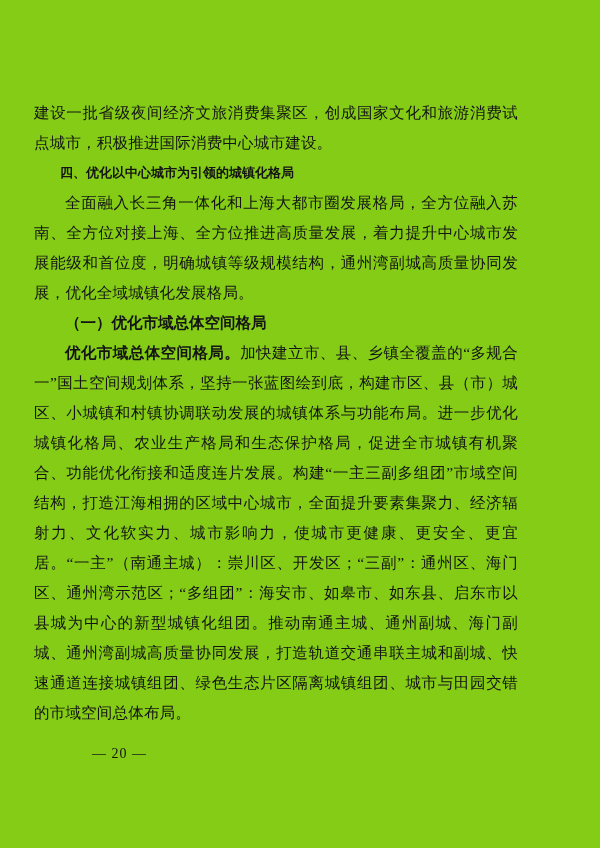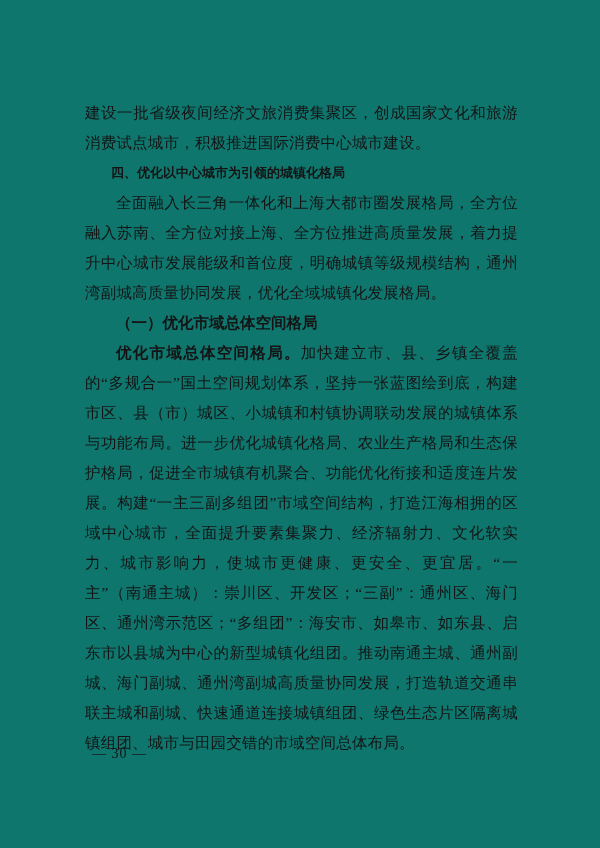--- a/index.html
+++ b/index.html
@@ -5,23 +5,23 @@
   html, body {
     margin: 0;
     padding: 0;
     background: #ffffff;
   }
   .page {
     position: relative;
     width: 600px;
     height: 848px;
     margin: 0 auto;
-    background: #0f766e;
+    background: #84cc16;
     box-sizing: border-box;
-    padding: 98px 82px 0 85px;
+    padding: 98px 82px 0 34px;
     font-family: "Liberation Serif", "DejaVu Serif", serif;
     font-size: 15.5px;
     color: #141414;
     overflow: hidden;
   }
   .body-text {
     width: 100%;
   }
   .para {
     margin: 0;
@@ -73,14 +73,14 @@
     <h2 class="heading">四、优化以中心城市为引领的城镇化格局</h2>
 
     <p class="para">全面融入长三角一体化和上海大都市圈发展格局，全方位融入苏南、全方位对接上海、全方位推进高质量发展，着力提升中心城市发展能级和首位度，明确城镇等级规模结构，通州湾副城高质量协同发展，优化全域城镇化发展格局。</p>
 
     <h3 class="subheading">（一）优化市域总体空间格局</h3>
 
     <p class="para"><span class="lead-bold">优化市域总体空间格局。</span><span>加快建立市、县、乡镇全覆盖的“多规合一”国土空间规划体系，坚持一张蓝图绘到底，构建市区、县（市）城区、小城镇和村镇协调联动发展的城镇体系与功能布局。进一步优化城镇化格局、农业生产格局和生态保护格局，促进全市城镇有机聚合、功能优化衔接和适度连片发展。构建“一主三副多组团”市域空间结构，打造江海相拥的区域中心城市，全面提升要素集聚力、经济辐射力、文化软实力、城市影响力，使城市更健康、更安全、更宜居。“一主”（南通主城）：崇川区、开发区；“三副”：通州区、海门区、通州湾示范区；“多组团”：海安市、如皋市、如东县、启东市以县城为中心的新型城镇化组团。推动南通主城、通州副城、海门副城、通州湾副城高质量协同发展，打造轨道交通串联主城和副城、快速通道连接城镇组团、绿色生态片区隔离城镇组团、城市与田园交错的市域空间总体布局。</span></p>
 
   </div>
 
-  <div class="footer">— 30 —</div>
+  <div class="footer">— 20 —</div>
 </div>
 
 </body></html>

